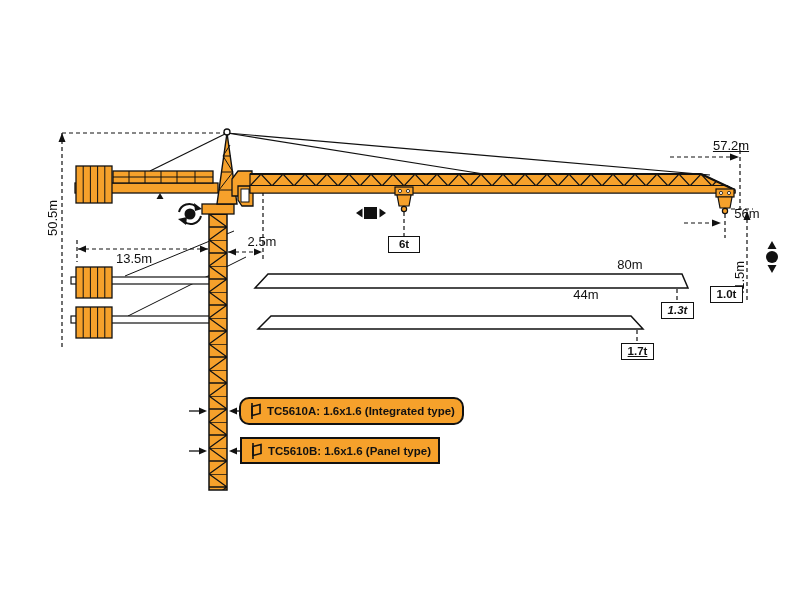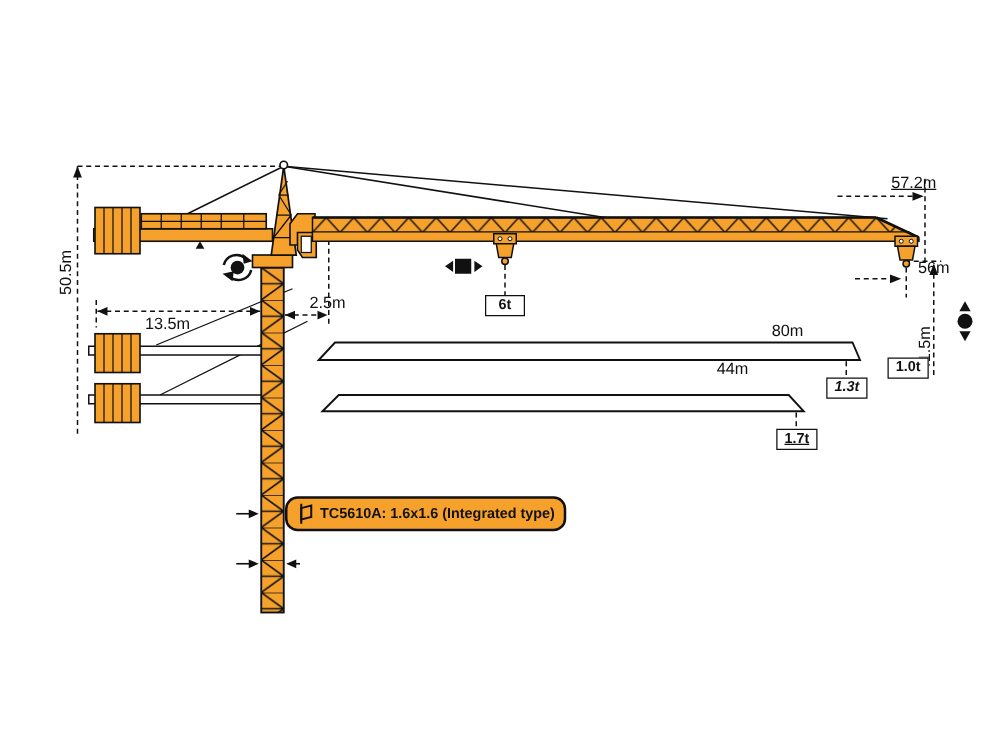--- a/index.html
+++ b/index.html
@@ -186,21 +186,28 @@
   <div class="dim" style="left:688px;top:207px;width:30px;margin-left:44px;">56m</div>
   <div class="dim rot" style="left:718px;top:272px;width:44px;">41.5m</div>
   <div class="dim" style="left:612px;top:258px;width:36px;">80m</div>
   <div class="dim" style="left:568px;top:288px;width:36px;">44m</div>
 
   <div class="loadbox" style="left:388px;top:236px;width:30px;height:15px;">6t</div>
   <div class="loadbox" style="left:710px;top:238px;width:31px;height:15px;margin-top:48px;">1.0t</div>
   <div class="loadbox" style="left:661px;top:302px;width:31px;height:15px;font-style:italic;">1.3t</div>
   <div class="loadbox" style="left:621px;top:343px;width:31px;height:15px;text-decoration:underline;">1.7t</div>
 
-  <div class="modelbox" style="left:228px;top:397px;height:24px;border-radius:10px;">
+  <div class="modelbox" style="left:239px;top:397px;height:24px;border-radius:10px;">
     <svg width="14" height="18" viewBox="0 0 14 18">
       <line x1="4" y1="1" x2="4" y2="17" stroke="#111" stroke-width="1.6"></line>
       <path d="M4,4.5 L12,2.5 L12,11.5 L4,13.5 Z" fill="none" stroke="#111" stroke-width="1.6"></path>
     </svg>
     <span>TC5610A: 1.6x1.6 (Integrated type)</span>
   </div>
+  <div class="modelbox" style="left:240px;top:437px;height:23px;">
+    <svg width="14" height="18" viewBox="0 0 14 18">
+      <line x1="4" y1="1" x2="4" y2="17" stroke="#111" stroke-width="1.6"></line>
+      <path d="M4,4.5 L12,2.5 L12,11.5 L4,13.5 Z" fill="none" stroke="#111" stroke-width="1.6"></path>
+    </svg>
+    <span>TC5610B: 1.6x1.6 (Panel type)</span>
+  </div>
 
 </div>
 
 </body></html>

